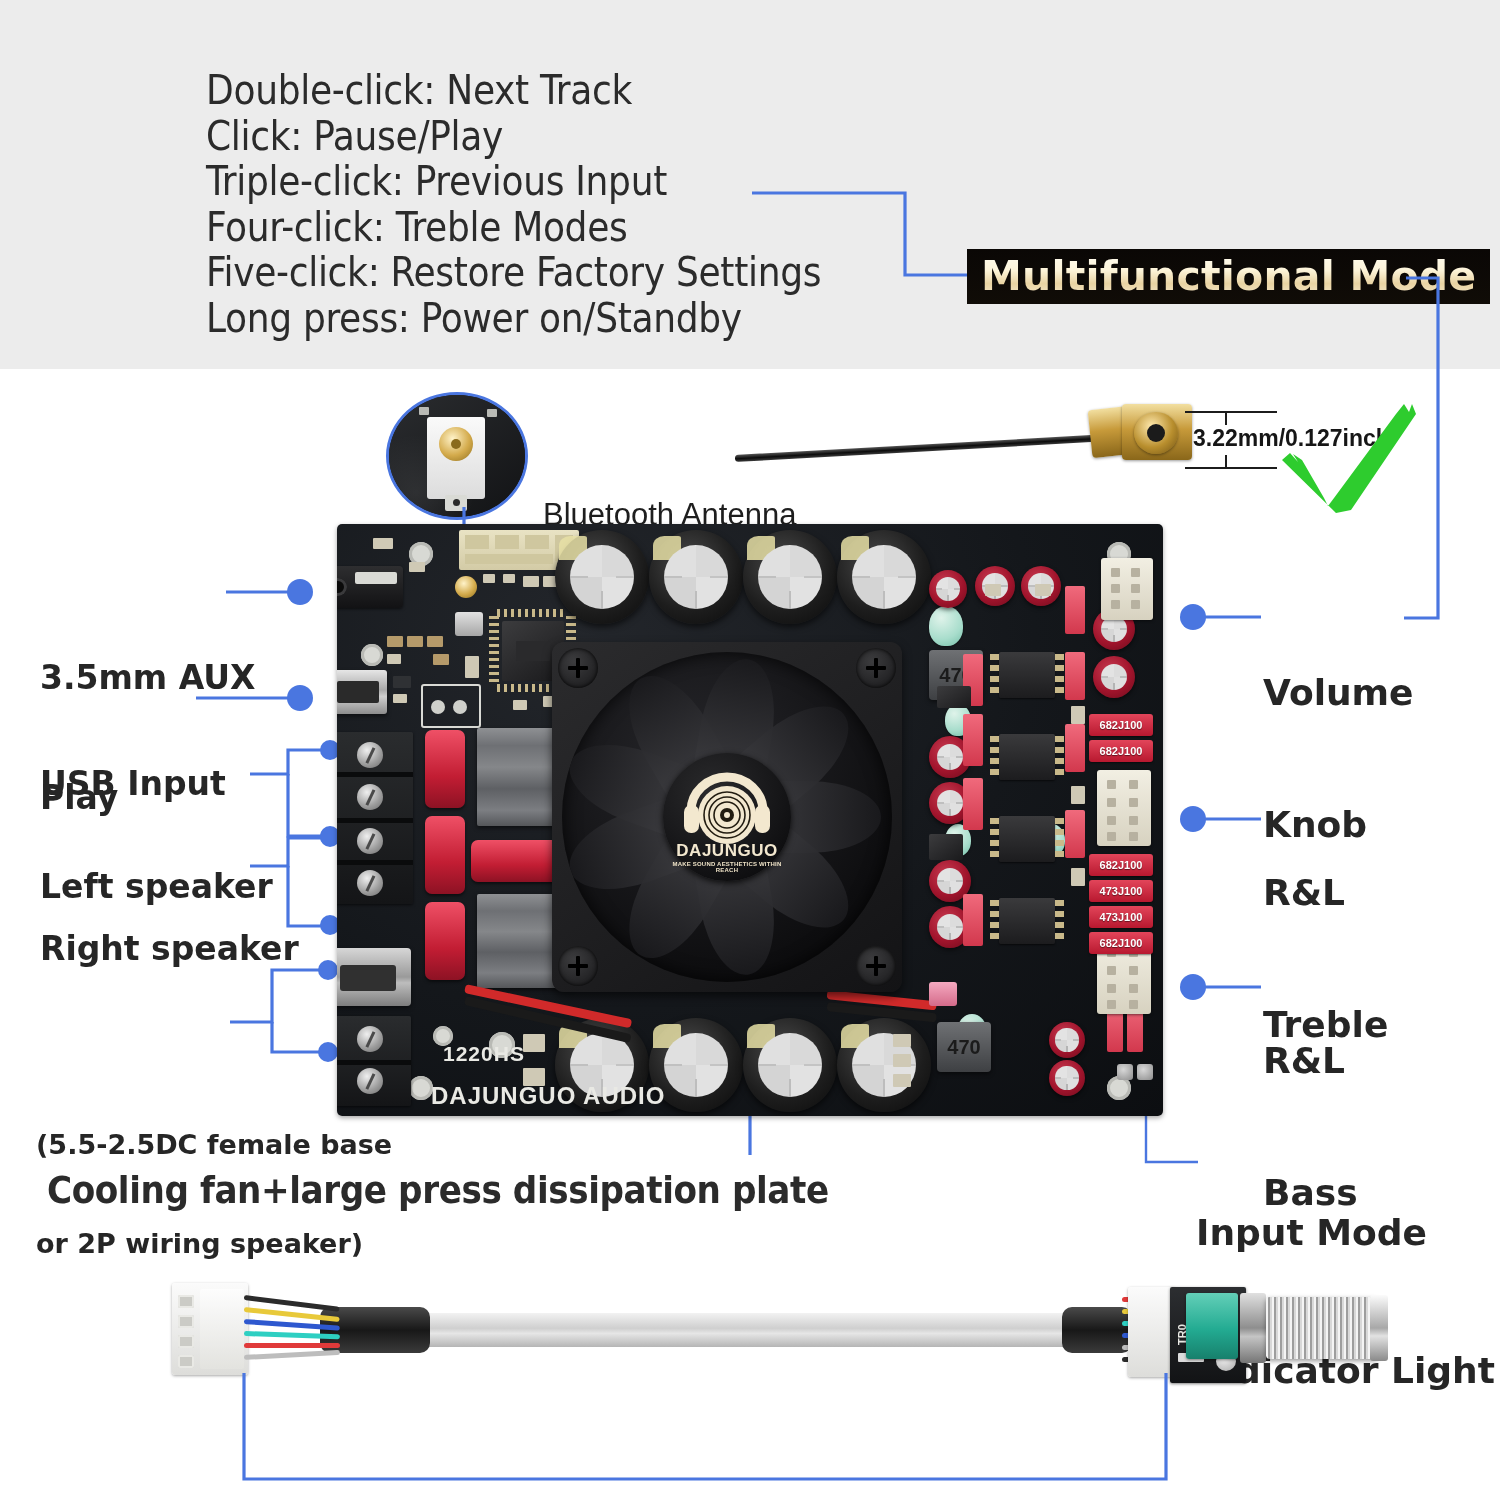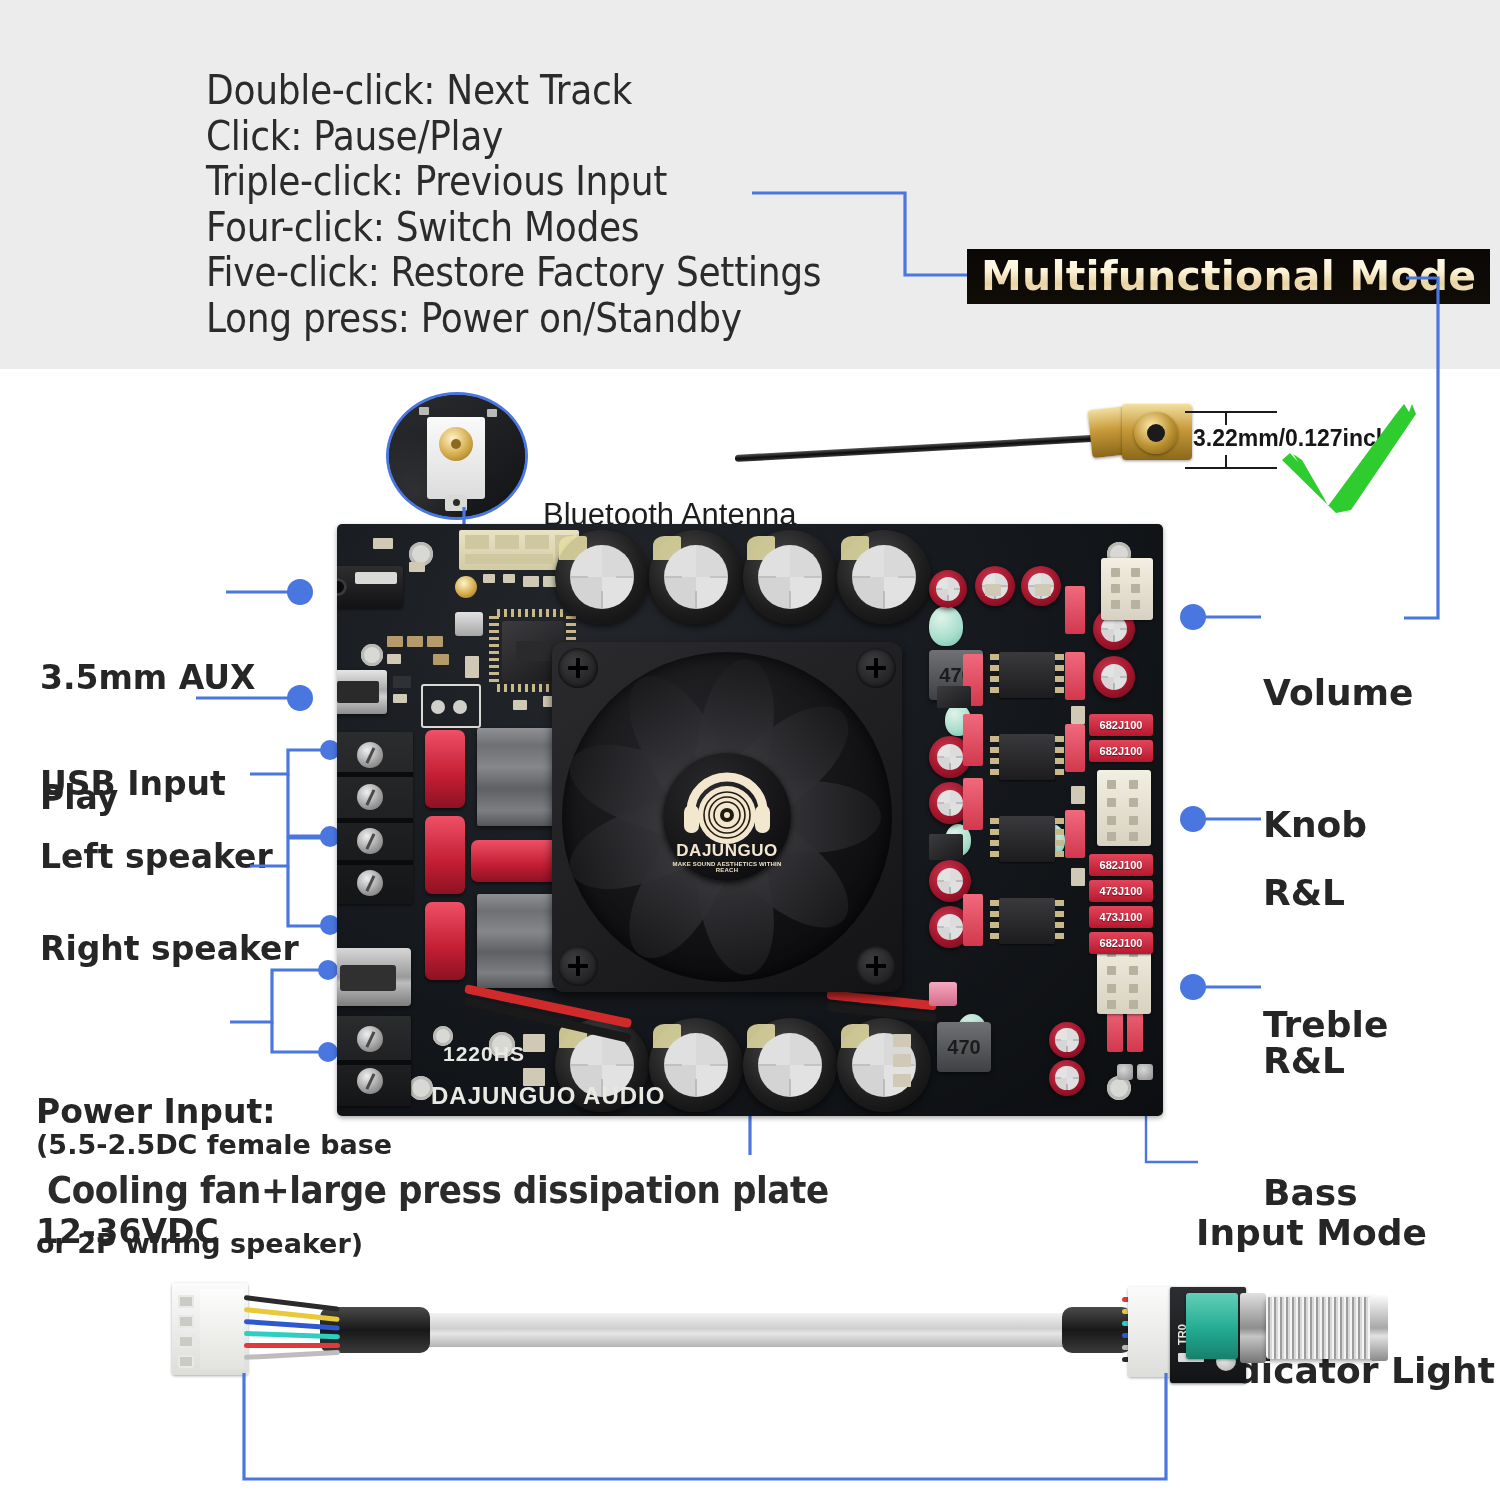--- a/index.html
+++ b/index.html
@@ -318,21 +318,21 @@
 <body>
 
 <div class="stage">
 
   <div class="header-band"></div>
 
   <div class="instructions">
     <div>Double-click: Next Track</div>
     <div>Click: Pause/Play</div>
     <div>Triple-click: Previous Input</div>
-    <div>Four-click: Switch Modes</div>
+    <div>Four-click: Treble Modes</div>
     <div>Five-click: Restore Factory Settings</div>
     <div>Long press: Power on/Standby</div>
   </div>
 
   <svg class="lead" style="left:750px;top:180px;width:240px;height:110px;">
     <polyline points="2,13 155,13 155,95 226,95"></polyline>
   </svg>
 
   <div class="knob-banner">
     <span>Multifunctional Mode</span>
@@ -391,44 +391,40 @@
   <div class="dot" style="left:287px;top:579px;"></div>
 
   <div class="lbl l1" style="left:40px;top:684px;">
     <div>USB Input</div>
   </div>
   <svg class="lead" style="left:196px;top:686px;width:105px;height:24px;">
     <polyline points="0,12 95,12"></polyline>
   </svg>
   <div class="dot" style="left:287px;top:685px;"></div>
 
-  <div class="lbl l1" style="left:40px;top:757px;">
+  <div class="lbl l1" style="left:40px;top:787px;">
     <div>Left speaker</div>
   </div>
   <svg class="lead" style="left:250px;top:744px;width:90px;height:104px;">
     <polyline points="0,30 38,30 38,6 78,6"></polyline>
     <polyline points="38,30 38,92 78,92"></polyline>
   </svg>
   <div class="dot sm" style="left:320px;top:740px;"></div>
   <div class="dot sm" style="left:320px;top:826px;"></div>
 
   <div class="lbl l1" style="left:40px;top:849px;">
     <div>Right speaker</div>
   </div>
   <svg class="lead" style="left:250px;top:830px;width:90px;height:110px;">
     <polyline points="0,36 38,36 38,8 78,8"></polyline>
     <polyline points="38,36 38,96 78,96"></polyline>
   </svg>
   <div class="dot sm" style="left:320px;top:827px;"></div>
   <div class="dot sm" style="left:320px;top:915px;"></div>
 
-  <div class="lbl l1" style="left:36px;top:1012px;">
-    <div>Power Input:</div>
-    <div>12-36VDC</div>
-  </div>
   <div class="lbl small" style="left:36px;top:1062px;">
     <div>(5.5-2.5DC female base</div>
     <div>or 2P wiring speaker)</div>
   </div>
   <svg class="lead" style="left:230px;top:960px;width:110px;height:110px;">
     <polyline points="0,62 42,62 42,10 98,10"></polyline>
     <polyline points="42,62 42,92 98,92"></polyline>
   </svg>
   <div class="dot sm" style="left:318px;top:960px;"></div>
   <div class="dot sm" style="left:318px;top:1042px;"></div>

